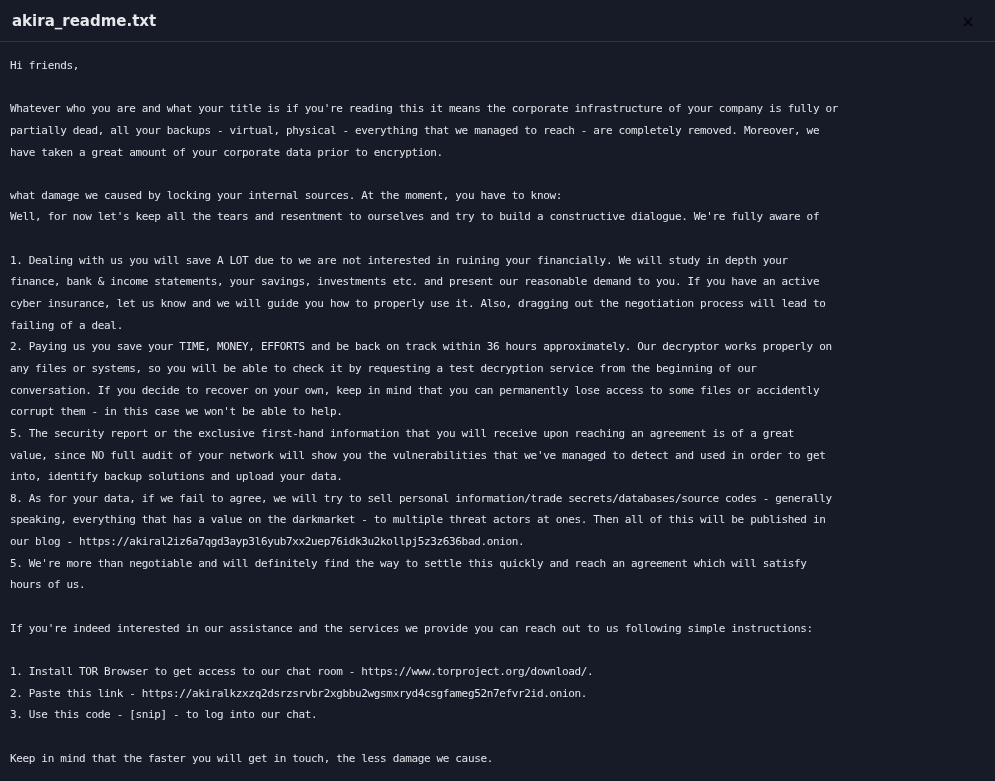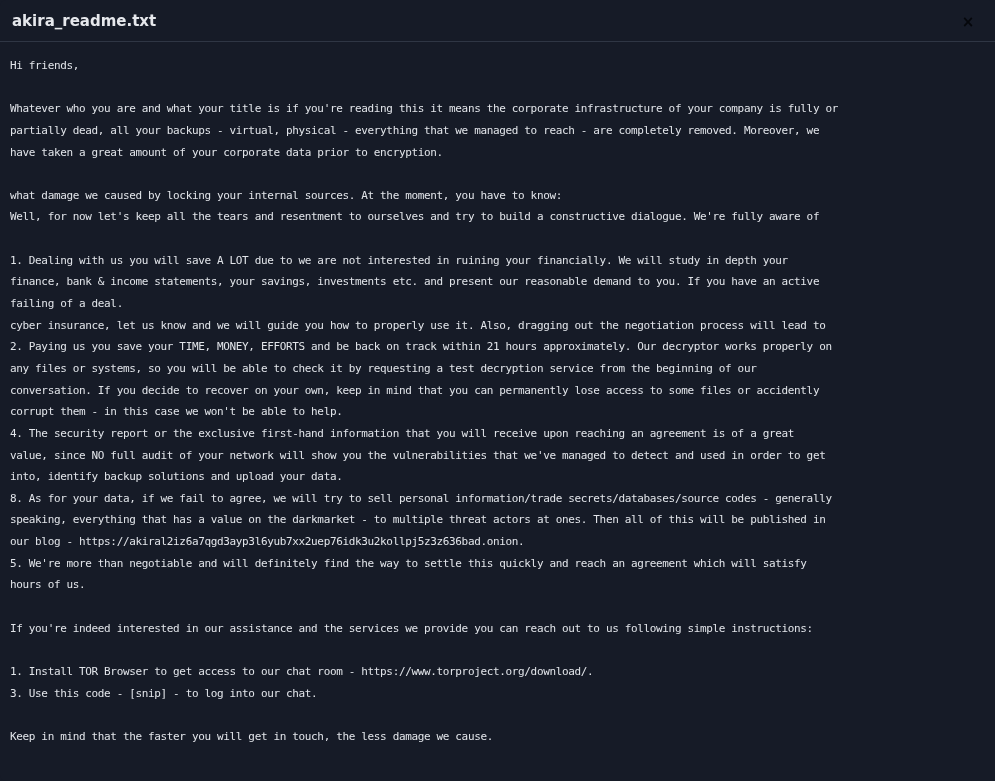--- a/index.html
+++ b/index.html
@@ -75,35 +75,36 @@
     <div class="line"></div>
     <div class="line">Whatever who you are and what your title is if you're reading this it means the corporate infrastructure of your company is fully or</div>
     <div class="line">partially dead, all your backups - virtual, physical - everything that we managed to reach - are completely removed. Moreover, we</div>
     <div class="line">have taken a great amount of your corporate data prior to encryption.</div>
     <div class="line"></div>
     <div class="line">what damage we caused by locking your internal sources. At the moment, you have to know:</div>
     <div class="line">Well, for now let's keep all the tears and resentment to ourselves and try to build a constructive dialogue. We're fully aware of</div>
     <div class="line"></div>
     <div class="line">1. Dealing with us you will save A LOT due to we are not interested in ruining your financially. We will study in depth your</div>
     <div class="line">finance, bank &amp; income statements, your savings, investments etc. and present our reasonable demand to you. If you have an active</div>
+    <div class="line">cyber insurance, let us know and we will guide you how to properly use it. Also, dragging out the negotiation process will lead to</div>
     <div class="line">failing of a deal.</div>
-    <div class="line">cyber insurance, let us know and we will guide you how to properly use it. Also, dragging out the negotiation process will lead to</div>
-    <div class="line">2. Paying us you save your TIME, MONEY, EFFORTS and be back on track within 21 hours approximately. Our decryptor works properly on</div>
+    <div class="line">2. Paying us you save your TIME, MONEY, EFFORTS and be back on track within 36 hours approximately. Our decryptor works properly on</div>
     <div class="line">any files or systems, so you will be able to check it by requesting a test decryption service from the beginning of our</div>
     <div class="line">conversation. If you decide to recover on your own, keep in mind that you can permanently lose access to some files or accidently</div>
     <div class="line">corrupt them - in this case we won't be able to help.</div>
-    <div class="line">4. The security report or the exclusive first-hand information that you will receive upon reaching an agreement is of a great</div>
+    <div class="line">5. The security report or the exclusive first-hand information that you will receive upon reaching an agreement is of a great</div>
     <div class="line">value, since NO full audit of your network will show you the vulnerabilities that we've managed to detect and used in order to get</div>
     <div class="line">into, identify backup solutions and upload your data.</div>
     <div class="line">8. As for your data, if we fail to agree, we will try to sell personal information/trade secrets/databases/source codes - generally</div>
     <div class="line">speaking, everything that has a value on the darkmarket - to multiple threat actors at ones. Then all of this will be published in</div>
     <div class="line">our blog - https://akiral2iz6a7qgd3ayp3l6yub7xx2uep76idk3u2kollpj5z3z636bad.onion.</div>
     <div class="line">5. We're more than negotiable and will definitely find the way to settle this quickly and reach an agreement which will satisfy</div>
     <div class="line">hours of us.</div>
     <div class="line"></div>
     <div class="line">If you're indeed interested in our assistance and the services we provide you can reach out to us following simple instructions:</div>
     <div class="line"></div>
     <div class="line">1. Install TOR Browser to get access to our chat room - https://www.torproject.org/download/.</div>
+    <div class="line">2. Paste this link - https://akiralkzxzq2dsrzsrvbr2xgbbu2wgsmxryd4csgfameg52n7efvr2id.onion.</div>
     <div class="line">3. Use this code - [snip] - to log into our chat.</div>
     <div class="line"></div>
     <div class="line">Keep in mind that the faster you will get in touch, the less damage we cause.</div>
   </div>
 </div>
 
 </body></html>

